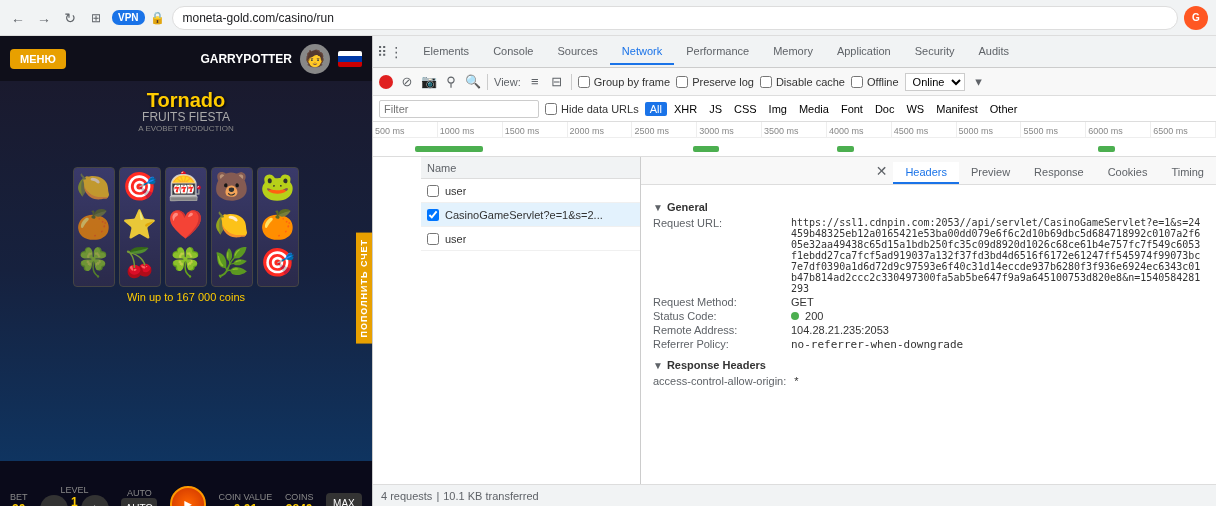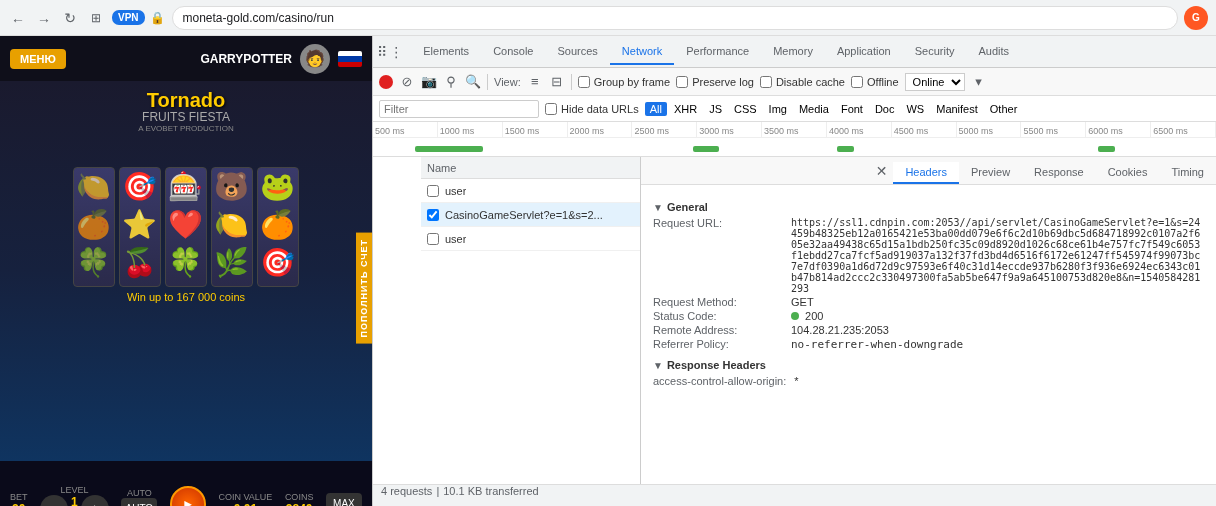--- a/index.html
+++ b/index.html
@@ -91,21 +91,21 @@
     .detail-content { flex: 1; overflow-y: auto; padding: 8px 12px; background: #fff; }
     .section-title { font-size: 11px; font-weight: 600; color: #333; margin: 8px 0 4px 0; display: flex; align-items: center; gap: 4px; }
     .section-toggle { color: #5f6368; font-size: 10px; cursor: pointer; }
     .detail-row { display: flex; gap: 8px; margin: 2px 0; font-size: 11px; }
     .detail-key { color: #5f6368; min-width: 130px; flex-shrink: 0; }
     .detail-val { color: #333; word-break: break-all; }
     .detail-val.url { color: #333; font-family: monospace; font-size: 10px; }
     .status-dot { display: inline-block; width: 8px; height: 8px; background: #4caf50; border-radius: 50; margin-right: 3px; border-radius: 50%; }
 
     
-    .status-bar { height: 22px; background: #f1f3f4; border-top: 1px solid #ddd; display: flex; align-items: flex-start; padding: 0 8px; font-size: 11px; color: #5f6368; flex-shrink: 0; }
+    .status-bar { height: 22px; background: #f1f3f4; border-top: 1px solid #ddd; display: flex; align-items: center; padding: 0 8px; font-size: 11px; color: #5f6368; flex-shrink: 0; }
   </style>
 </head>
 <body>
 
 <div class="browser-chrome">
   <button class="nav-btn">←</button>
   <button class="nav-btn">→</button>
   <button class="refresh-btn">↻</button>
   <button class="tab-grid-btn">⊞</button>
   <span class="vpn-badge">VPN</span>

